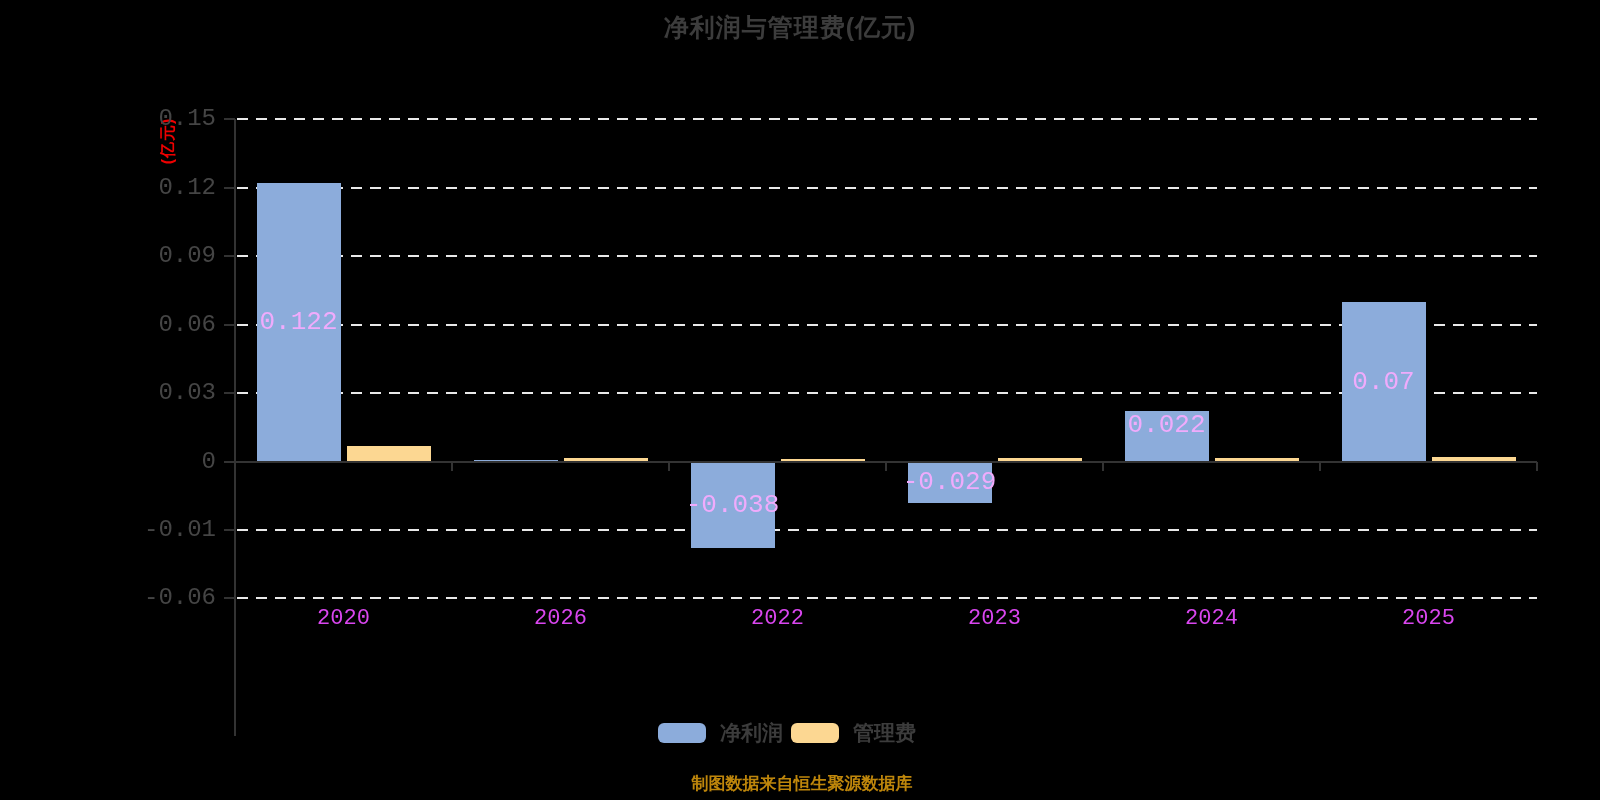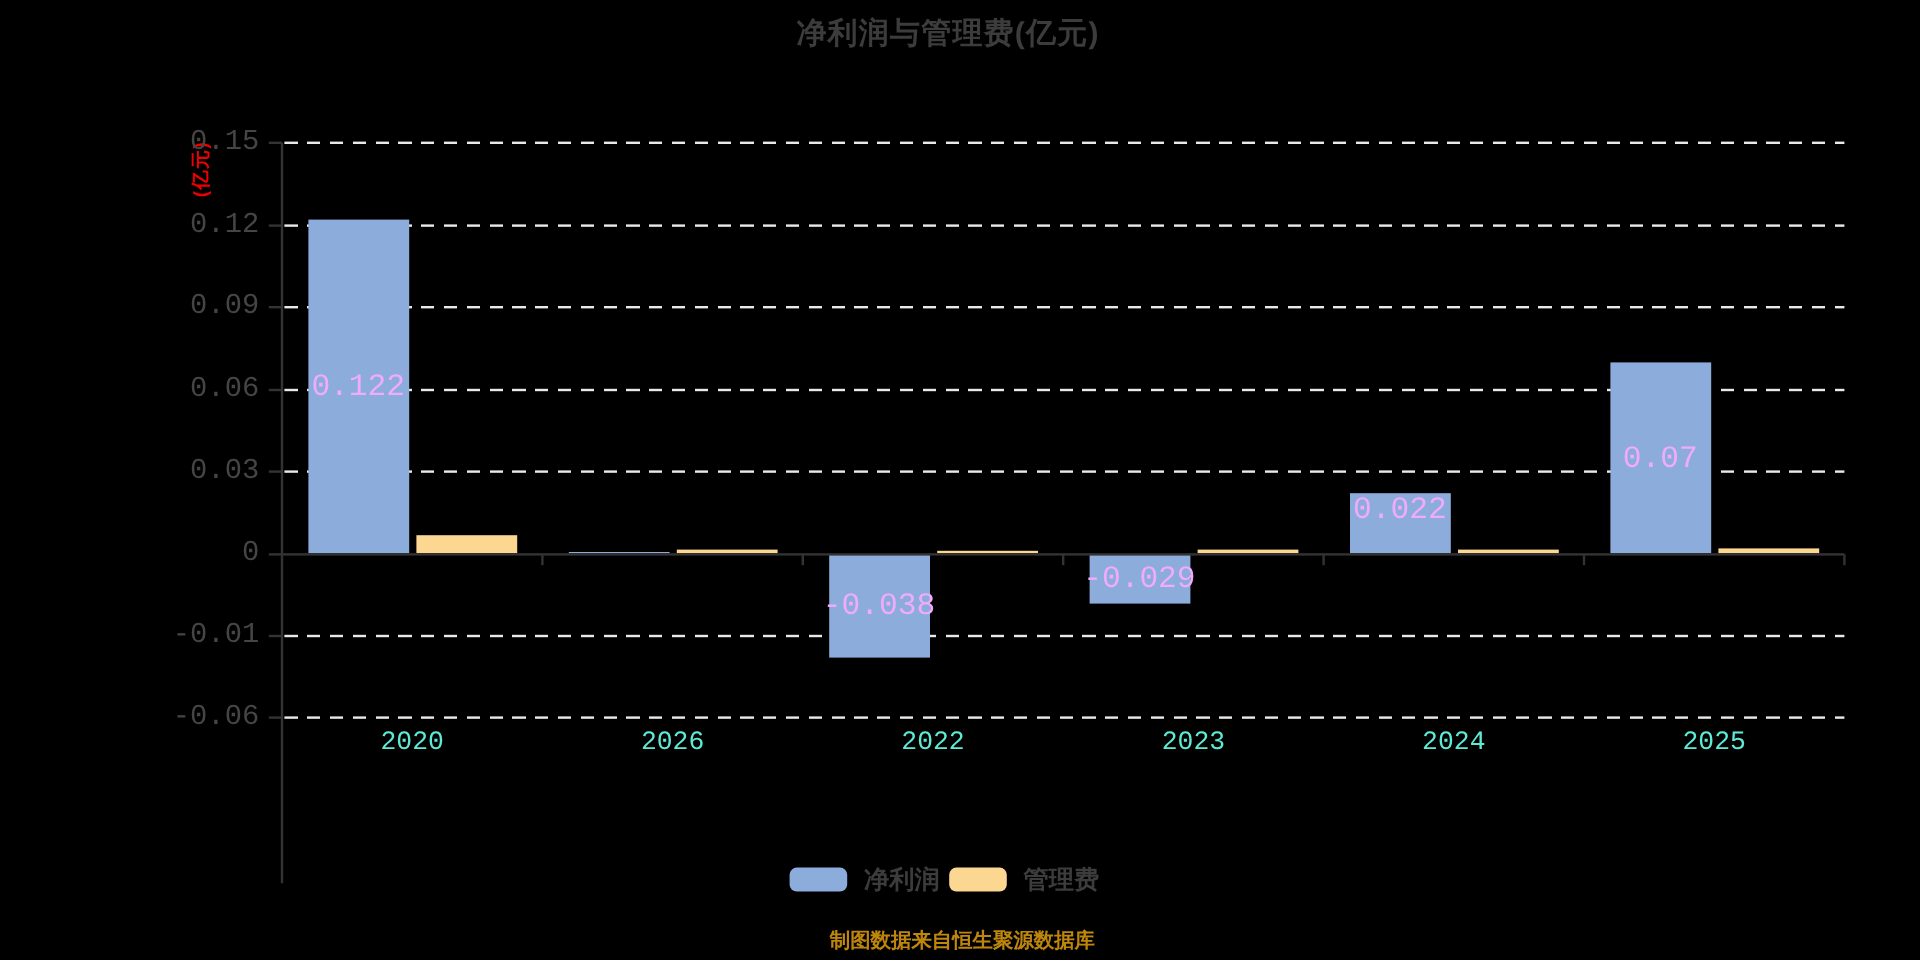--- a/index.html
+++ b/index.html
@@ -22,21 +22,21 @@
     font-size:16px;font-weight:bold;color:#ee0000;
     white-space:nowrap;letter-spacing:1px;
   }
   .plot{position:absolute;left:0;top:0;width:1600px;height:800px;font-family:Liberation Mono, monospace;}
   .y-tick-label{
     position:absolute;width:116px;height:30px;line-height:30px;
     text-align:right;font-size:24px;color:#454545;
   }
   .x-tick-label{
     position:absolute;width:140px;text-align:center;
-    font-size:22px;color:#5eead4;
+    font-size:22px;color:#d946ef;
   }
   .bar-value-label{
     position:absolute;transform:translate(-50%,-50%);
     font-size:26px;color:#f0abfc;white-space:nowrap;
   }
   .legend{
     position:absolute;left:658px;top:719px;
     display:flex;align-items:center;gap:8px;
   }
   .legend-item{display:flex;align-items:center;gap:14px;cursor:pointer;}

